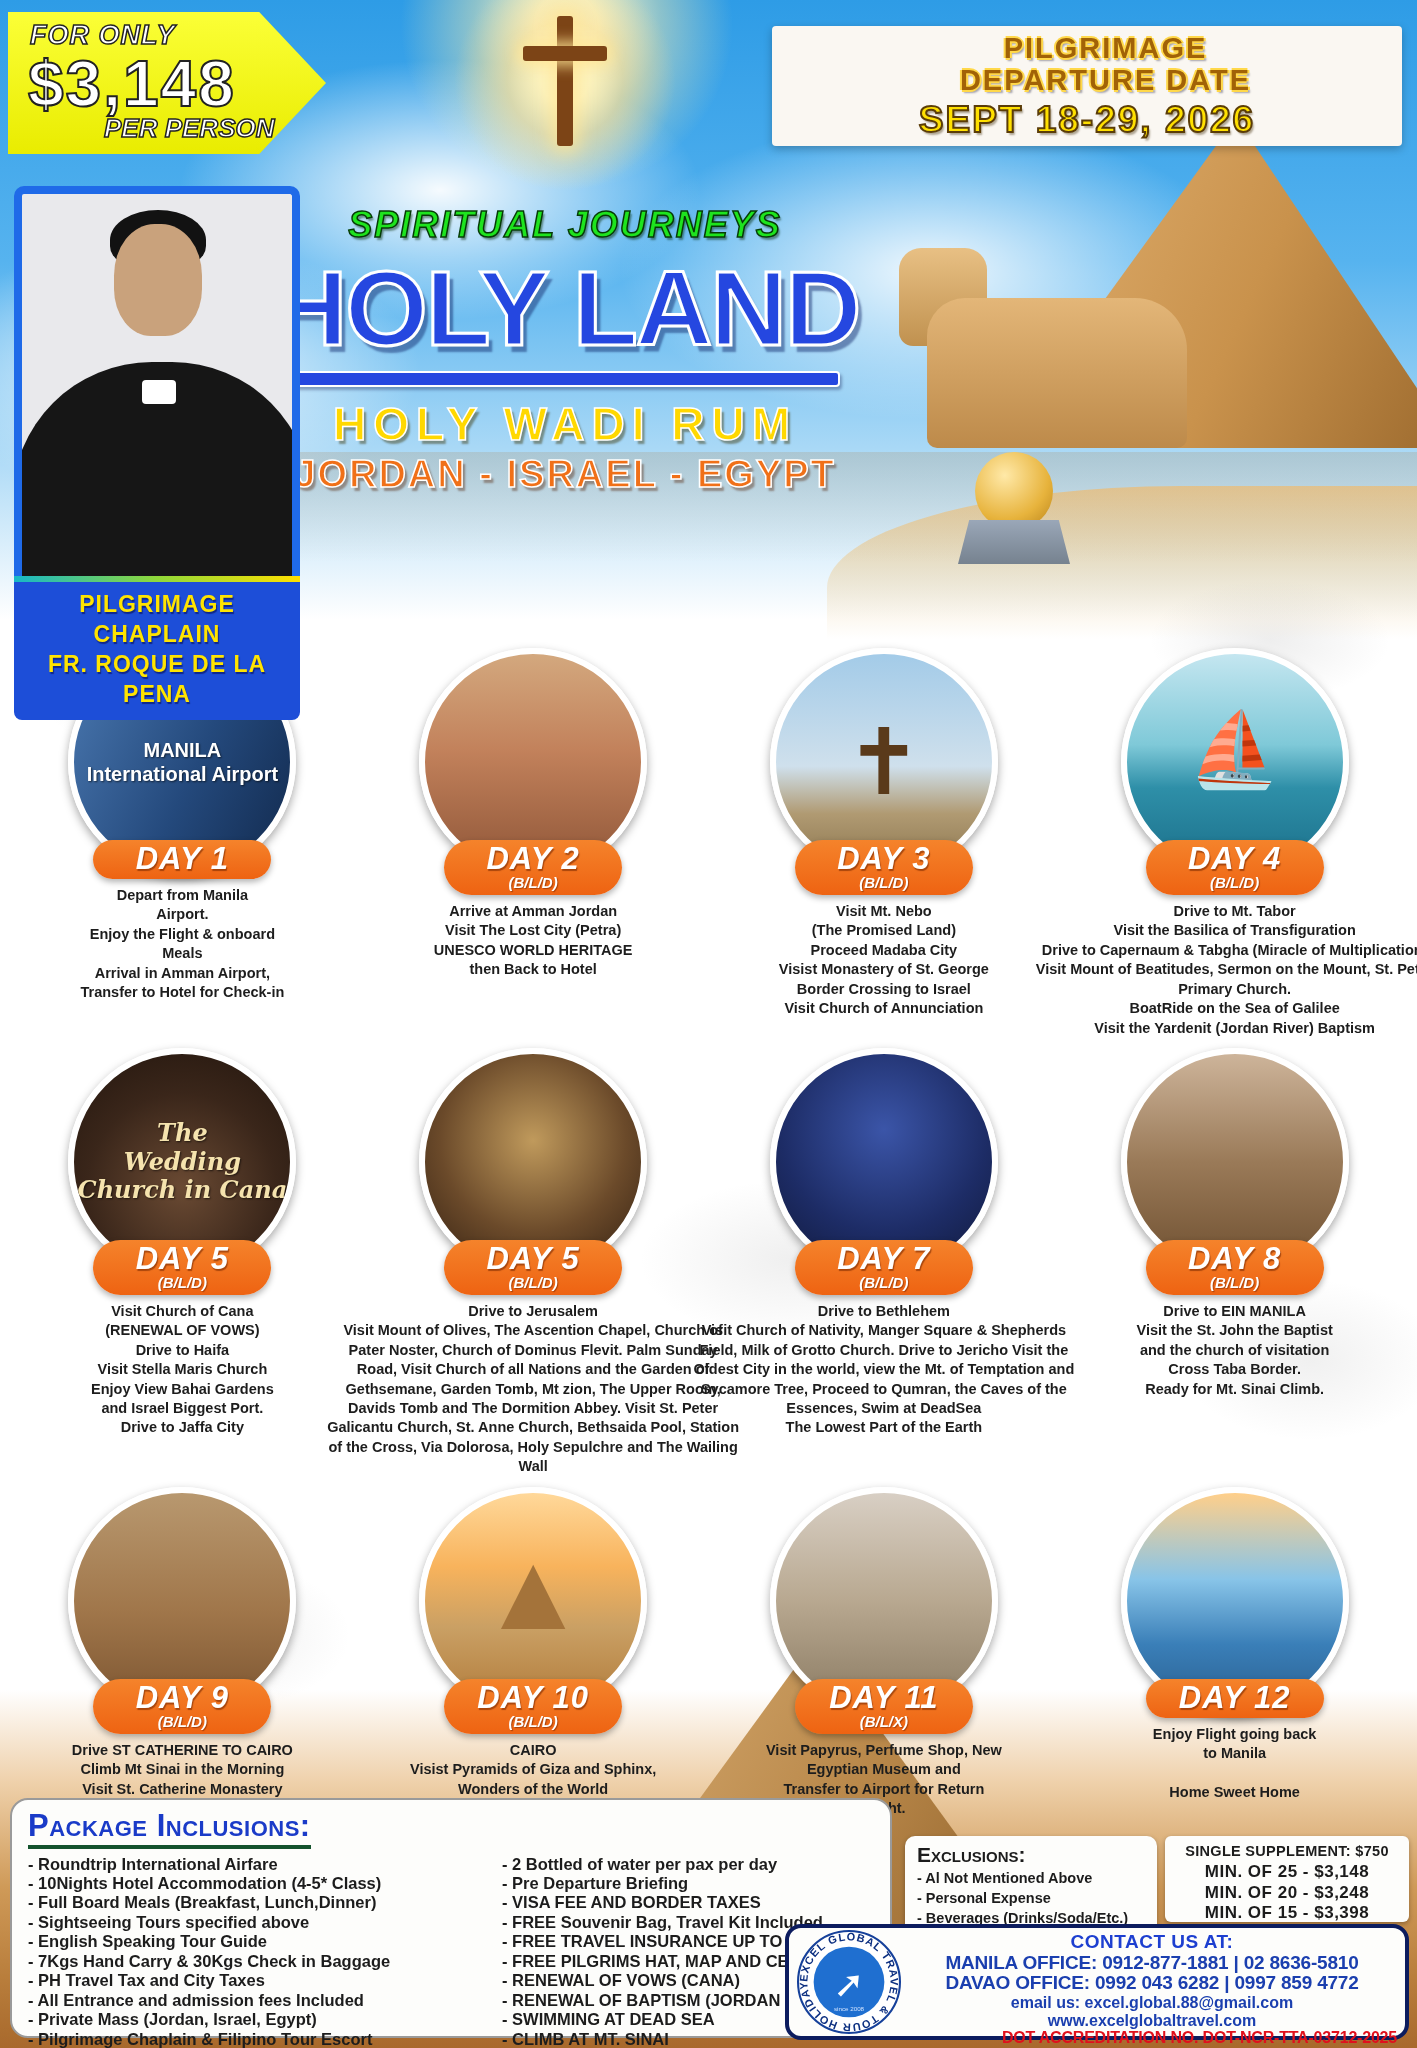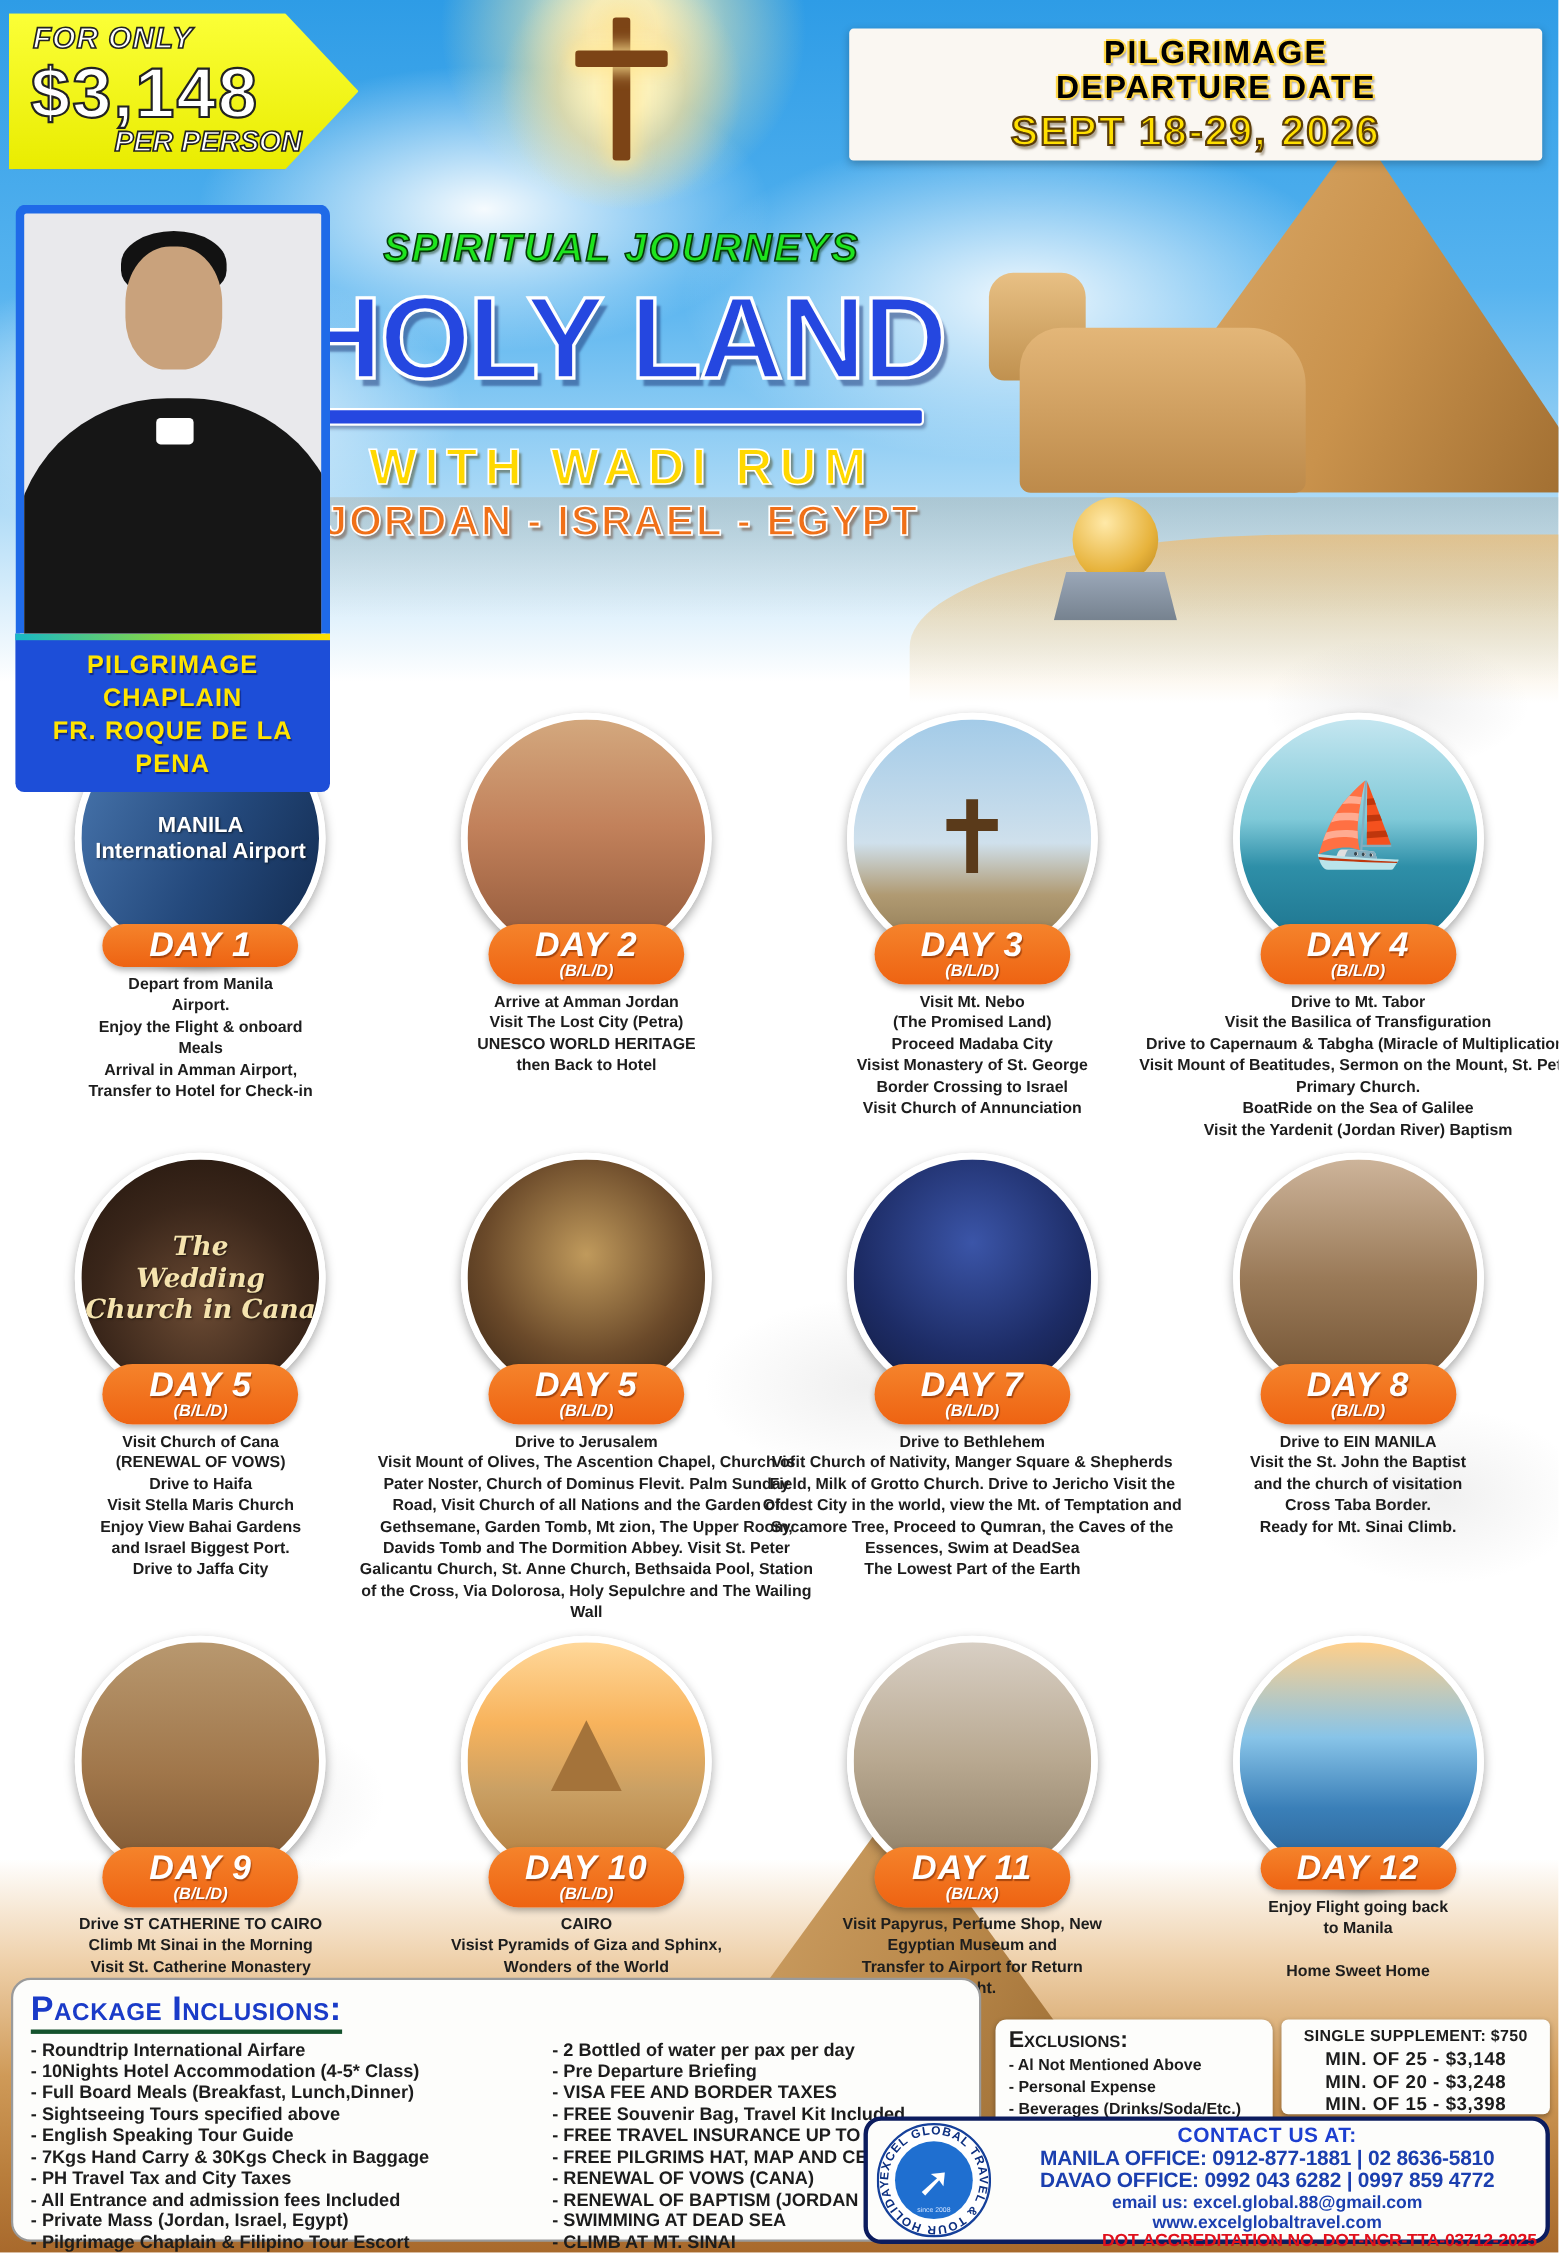--- a/index.html
+++ b/index.html
@@ -53,21 +53,21 @@
     clip-path:polygon(0 0,79% 0,100% 50%,79% 100%,0 100%);
     filter:drop-shadow(4px 5px 0 rgba(50,50,0,.4));color:#fff;}
   .price-tag .pt-line1{margin:8px 0 0 22px;font-size:27px;font-weight:800;font-style:italic;
     -webkit-text-stroke:1.5px #222;letter-spacing:1px;}
   .price-tag .pt-amount{margin:-4px 0 0 20px;font-size:64px;font-weight:800;-webkit-text-stroke:2px #222;letter-spacing:2px;}
   .price-tag .pt-line2{margin:-8px 0 0 96px;font-size:26px;font-weight:800;font-style:italic;-webkit-text-stroke:1.5px #222;}
 
   
   .departure-card{position:absolute;left:772px;top:26px;width:630px;height:120px;z-index:6;
     background:#faf7f2;border-radius:4px;box-shadow:0 3px 8px rgba(0,0,0,.25);text-align:center;padding-top:6px;box-sizing:border-box;}
-  .dep-line{font-size:29px;font-weight:800;color:#000000;letter-spacing:2px;line-height:1.12;
+  .dep-line{font-size:29px;font-weight:800;color:#a16207;letter-spacing:2px;line-height:1.12;
     text-shadow:-2px 0 0 #ffd84a,2px 0 0 #ffd84a,0 -2px 0 #ffd84a,0 2px 0 #ffd84a,2px 3px 2px rgba(0,0,40,.35);padding-left:37px;}
   .dep-date{margin-top:2px;font-size:37px;font-weight:800;color:#ffe000;letter-spacing:2px;
     -webkit-text-stroke:2px #5a3c08;text-shadow:2px 3px 2px rgba(60,40,0,.4);}
 
   
   .title-block{position:absolute;left:0;top:204px;width:1130px;text-align:center;z-index:5;}
   .t-kicker{font-size:36px;font-weight:800;font-style:italic;color:#1ee41e;letter-spacing:2px;
     -webkit-text-stroke:1.5px #063b06;text-shadow:2px 3px 2px rgba(0,40,0,.45);}
   .t-main{font-size:106px;font-weight:800;color:#2547e0;letter-spacing:-2px;line-height:1.18;
     -webkit-text-stroke:3px #fff;text-shadow:5px 7px 2px rgba(10,30,100,.45),0 0 2px #fff;}
@@ -192,21 +192,21 @@
   <div class="departure-card">
     <div class="dep-line">PILGRIMAGE</div>
     <div class="dep-line">DEPARTURE DATE</div>
     <div class="dep-date">SEPT 18-29, 2026</div>
   </div>
 
   <div class="title-block">
     <div class="t-kicker">SPIRITUAL JOURNEYS</div>
     <div class="t-main">HOLY LAND</div>
     <div class="t-bar"></div>
-    <div class="t-sub">WITH WADI RUM</div>
+    <div class="t-sub">HOLY WADI RUM</div>
     <div class="t-countries">JORDAN - ISRAEL - EGYPT</div>
   </div>
 
   <div class="chaplain-card">
     <div class="ch-photo">
       <div class="ch-hair"></div>
       <div class="ch-head"></div>
       <div class="ch-collar"></div>
       <div class="ch-body"></div>
     </div>

